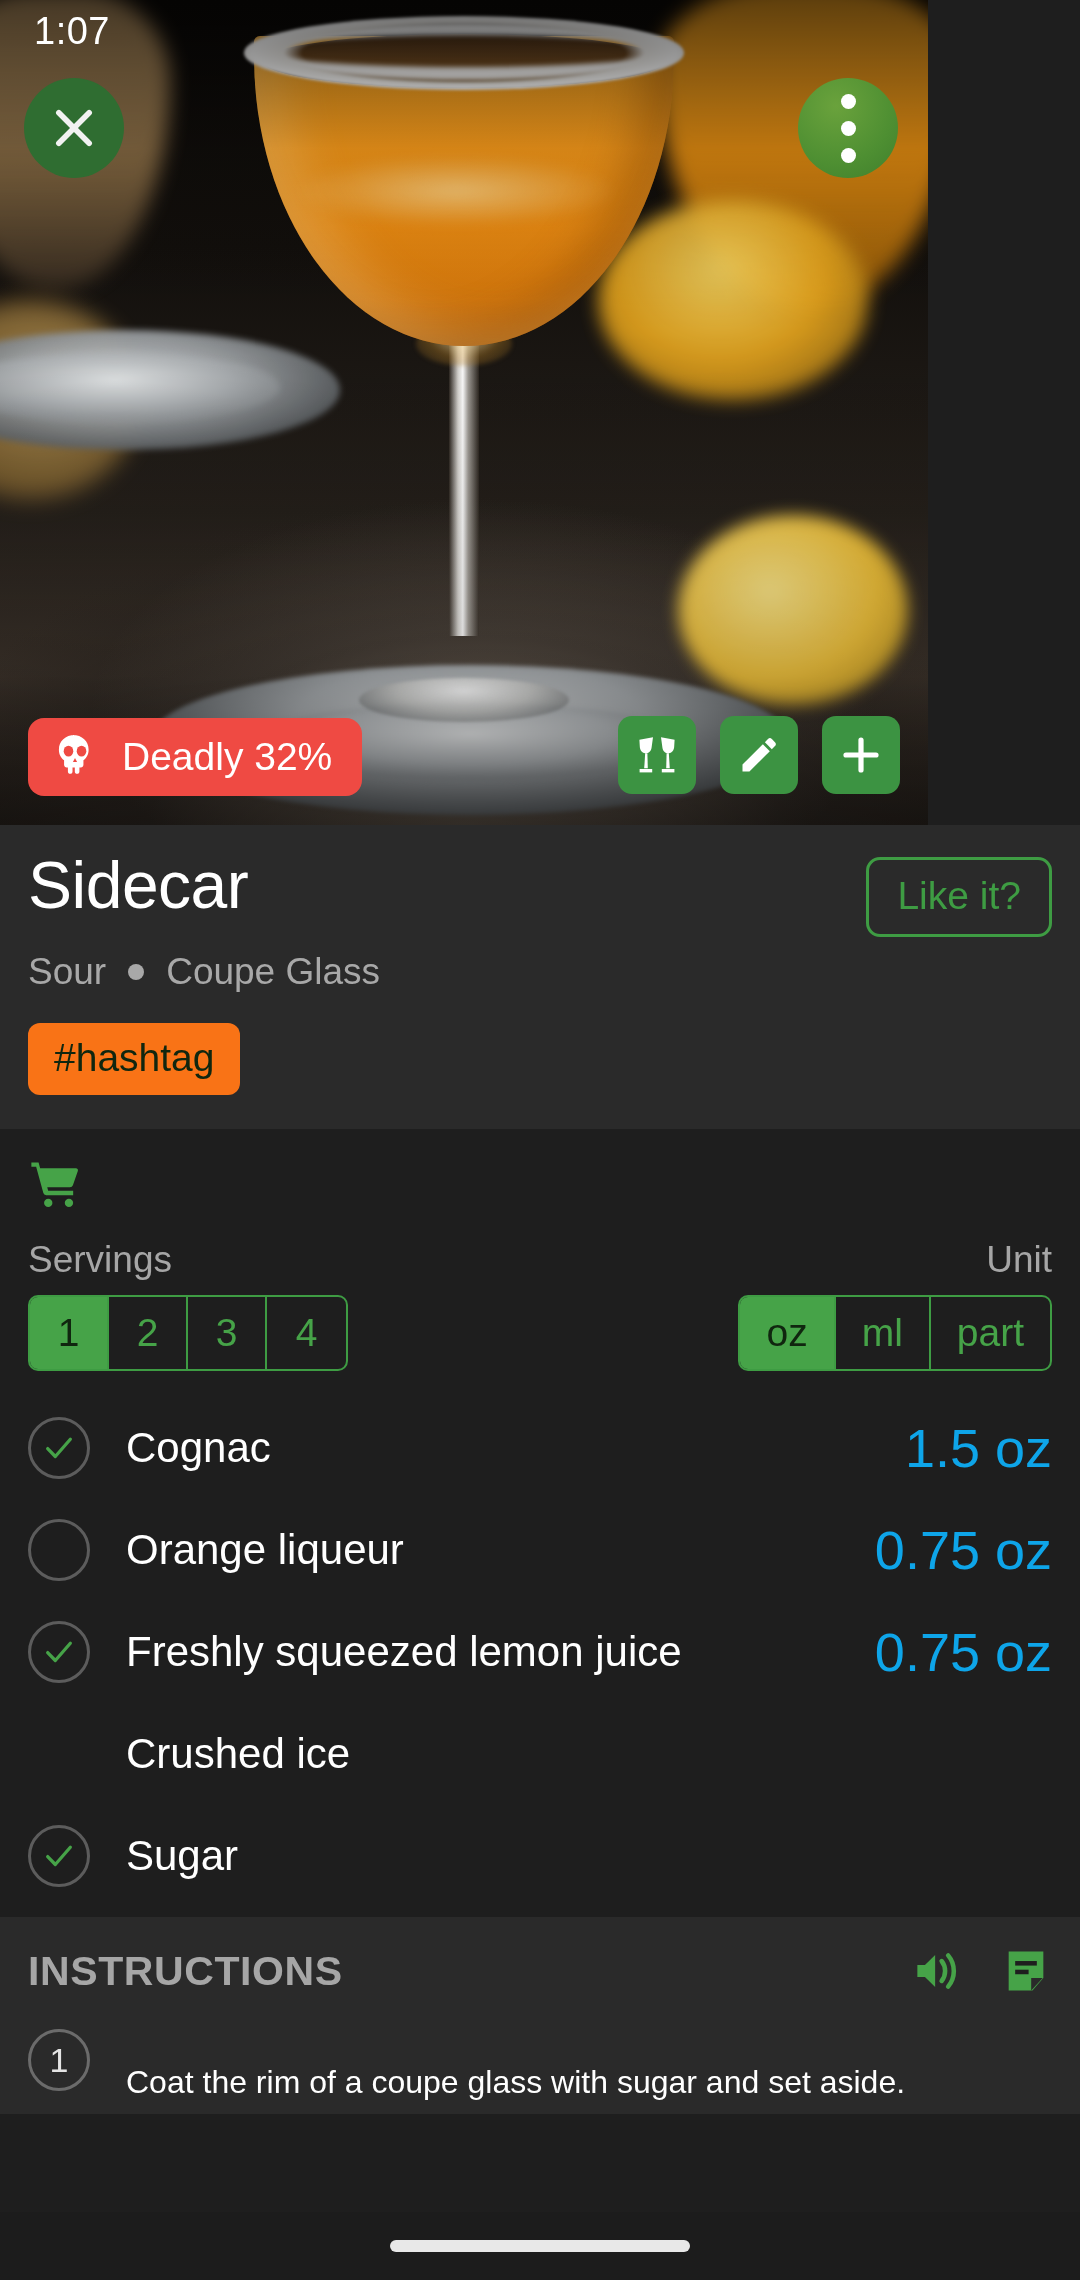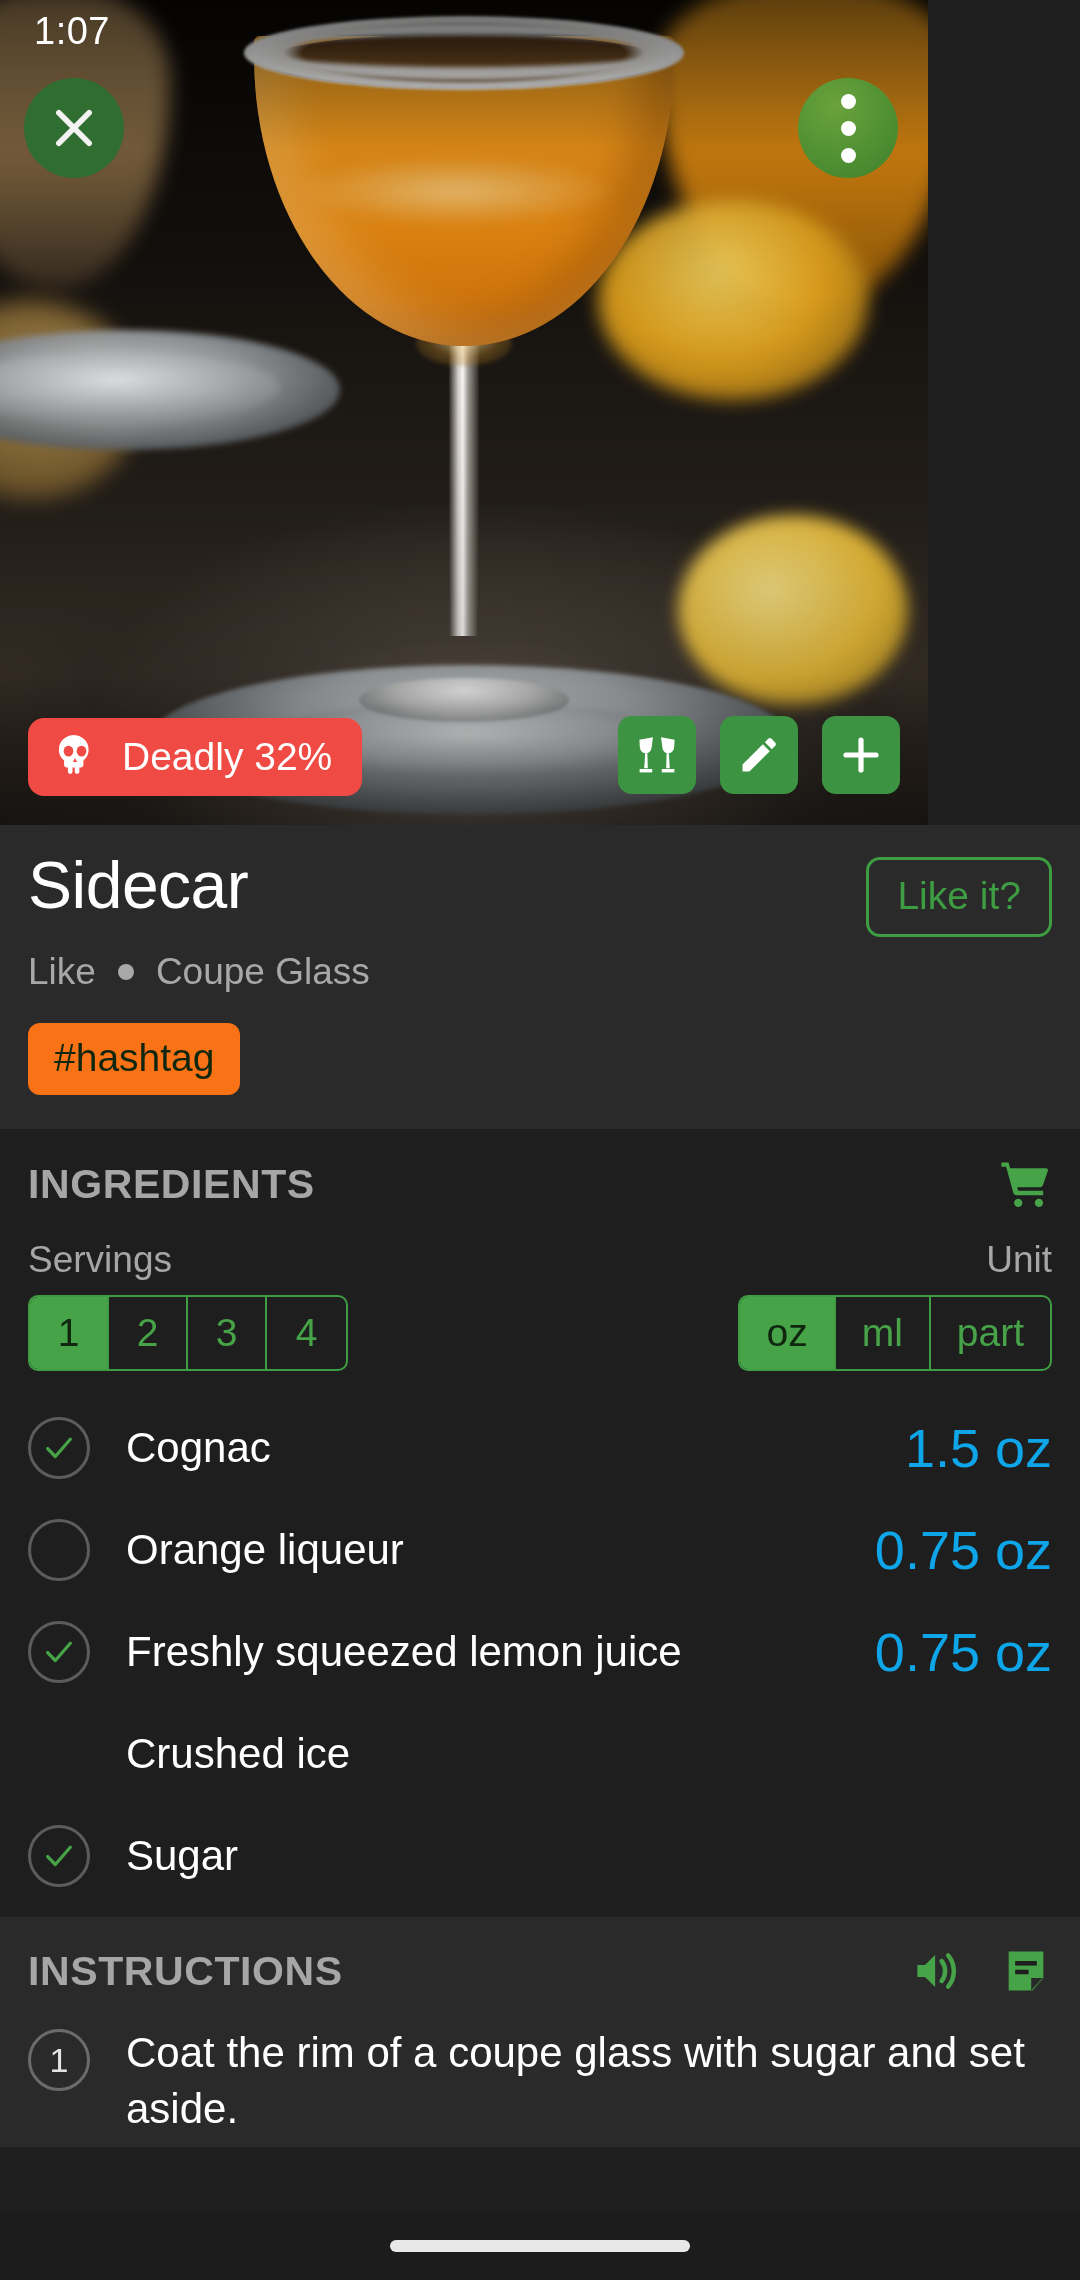--- a/index.html
+++ b/index.html
@@ -149,21 +149,21 @@
   .chk { width:62px; height:62px; border-radius:50%; border:3px solid #5c5c5c;
     display:flex; align-items:center; justify-content:center; flex:0 0 62px; cursor:pointer; }
   .chk.blank { border:none; }
   .ing-name { color:#fff; font-size:42px; margin-left:36px; flex:1; }
   .ing-amt { color:#0ea5e9; font-size:54px; white-space:nowrap; }
 
   .step-row { display:flex; align-items:flex-start; padding:22px 0 0 0; }
   .step-num { width:62px; height:62px; border-radius:50%; border:3px solid #6b6b6b;
     display:flex; align-items:center; justify-content:center; flex:0 0 62px;
     color:#e4e4e4; font-size:34px; margin-top:4px; }
-  .step-txt { color:#fff; font-size:42px; line-height:1.33; margin-left:36px; flex:1; }
+  .step-txt { color:#fff; font-size:32px; line-height:1.33; margin-left:36px; flex:1;margin-top:36px; }
 
   
   .navbar { position:absolute; bottom:0; left:0; width:1080px; height:68px;
     background:#1c1c1c; display:flex; align-items:center; justify-content:center; }
   .home-ind { width:300px; height:12px; border-radius:6px; background:#e8e8e8; cursor:pointer; }
 </style>
 </head>
 <body>
 
 <div class="phone">
@@ -268,32 +268,31 @@
       </div>
     </div>
   </div>
 
   <div class="title-card">
     <div class="title-row">
       <div class="drink-title">Sidecar</div>
       <div class="like-btn">Like it?</div>
     </div>
     <div class="meta-row">
-      <span class="meta-txt">Like</span>
+      <span class="meta-txt">Sour</span>
       <span class="meta-dot"></span>
       <span class="meta-txt">Coupe Glass</span>
     </div>
     <div class="tags-row">
       <span class="tag-chip">#hashtag</span>
     </div>
   </div>
 
   <div class="section">
     <div class="sec-head">
-      <div class="sec-title">INGREDIENTS</div>
       <div class="sec-icons">
         <span class="ic">
           <svg width="54" height="54" viewBox="0 0 24 24">
             <path fill="#46a348" d="M1.5 2.4 h3.2 l.7 2.6 h15.9 a.9 .9 0 0 1 .85 1.2 l-2.2 6.3 a1.4 1.4 0 0 1-1.3 .95 h-10.1 l.42 1.6 h11.1 v1.9 h-12 a1.3 1.3 0 0 1-1.25-.95 l-3.2-11.7 h-2.12 z"></path>
             <circle cx="9" cy="20.4" r="1.85" fill="#46a348"></circle>
             <circle cx="18.2" cy="20.4" r="1.85" fill="#46a348"></circle>
           </svg>
         </span>
       </div>
     </div>

